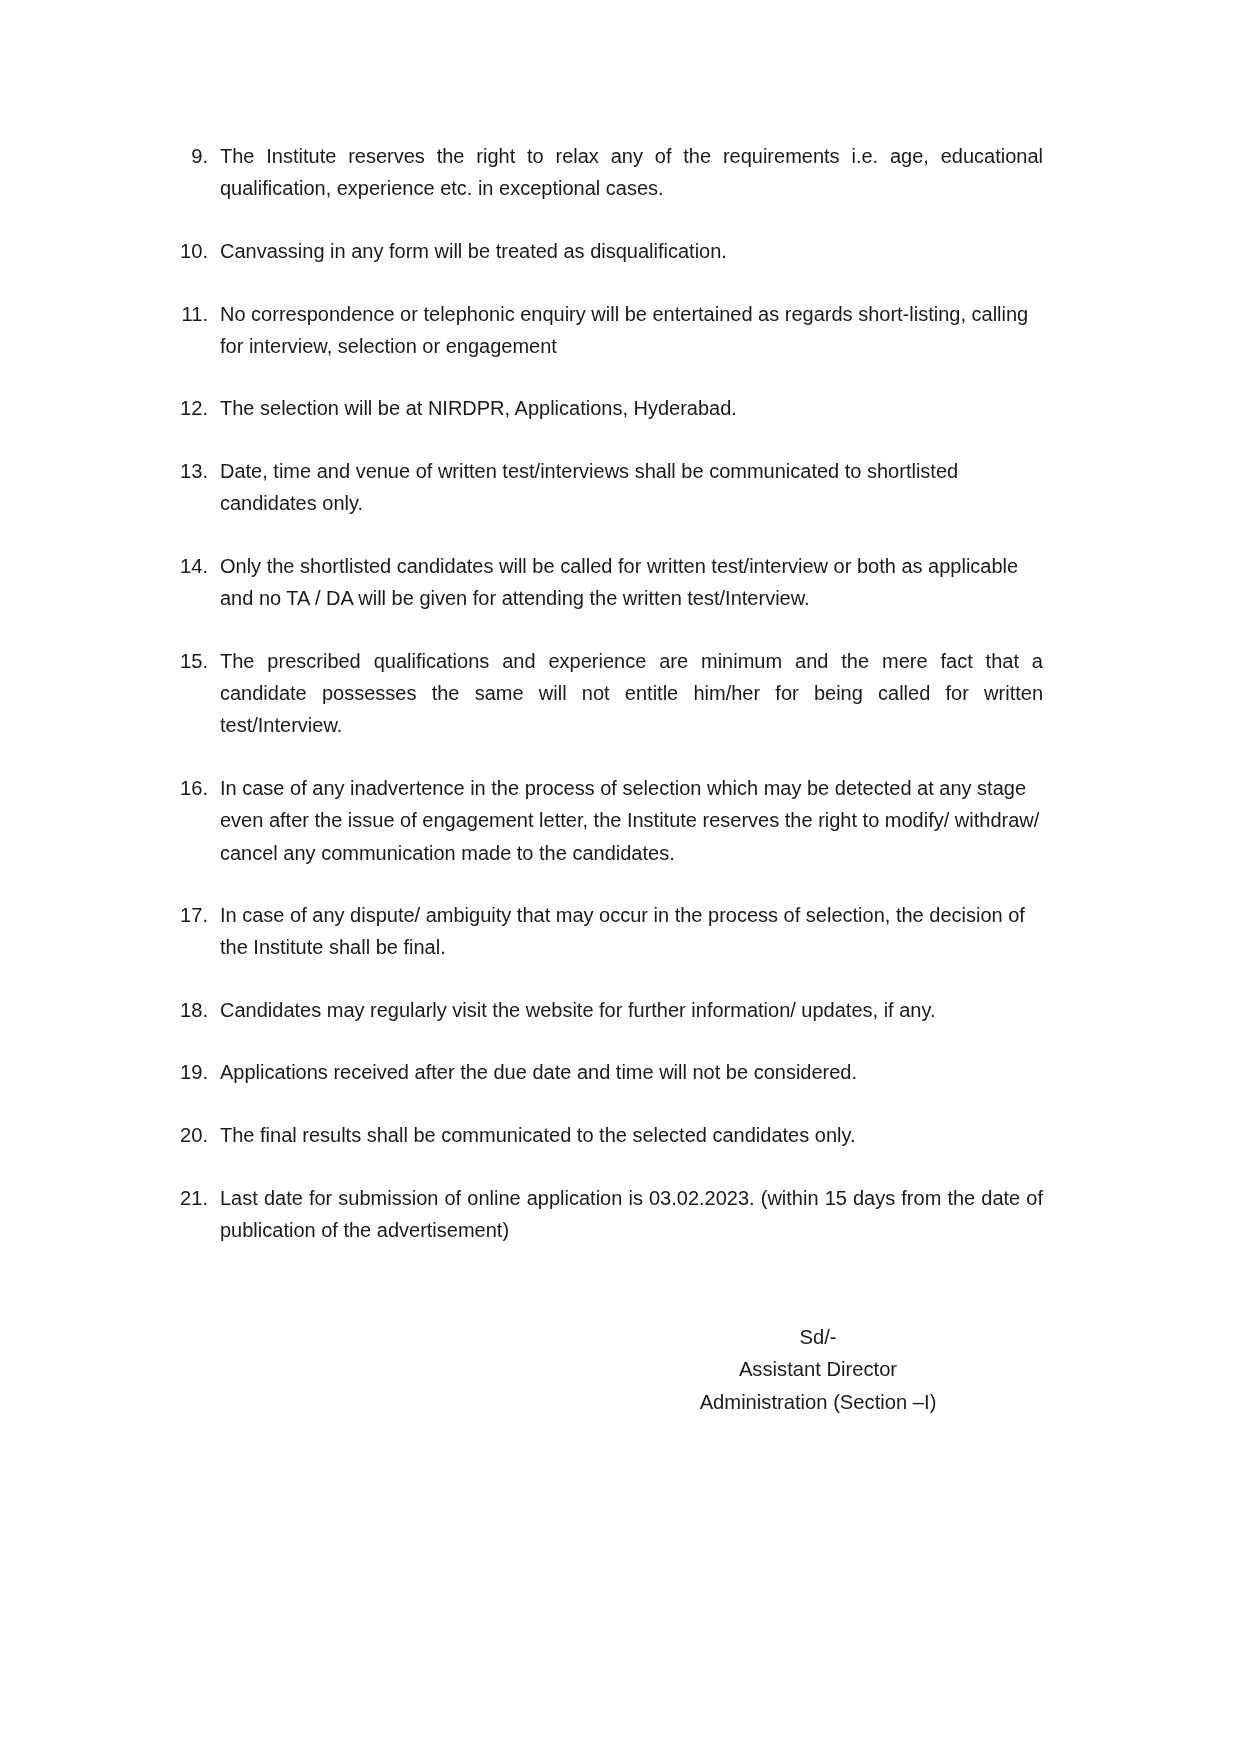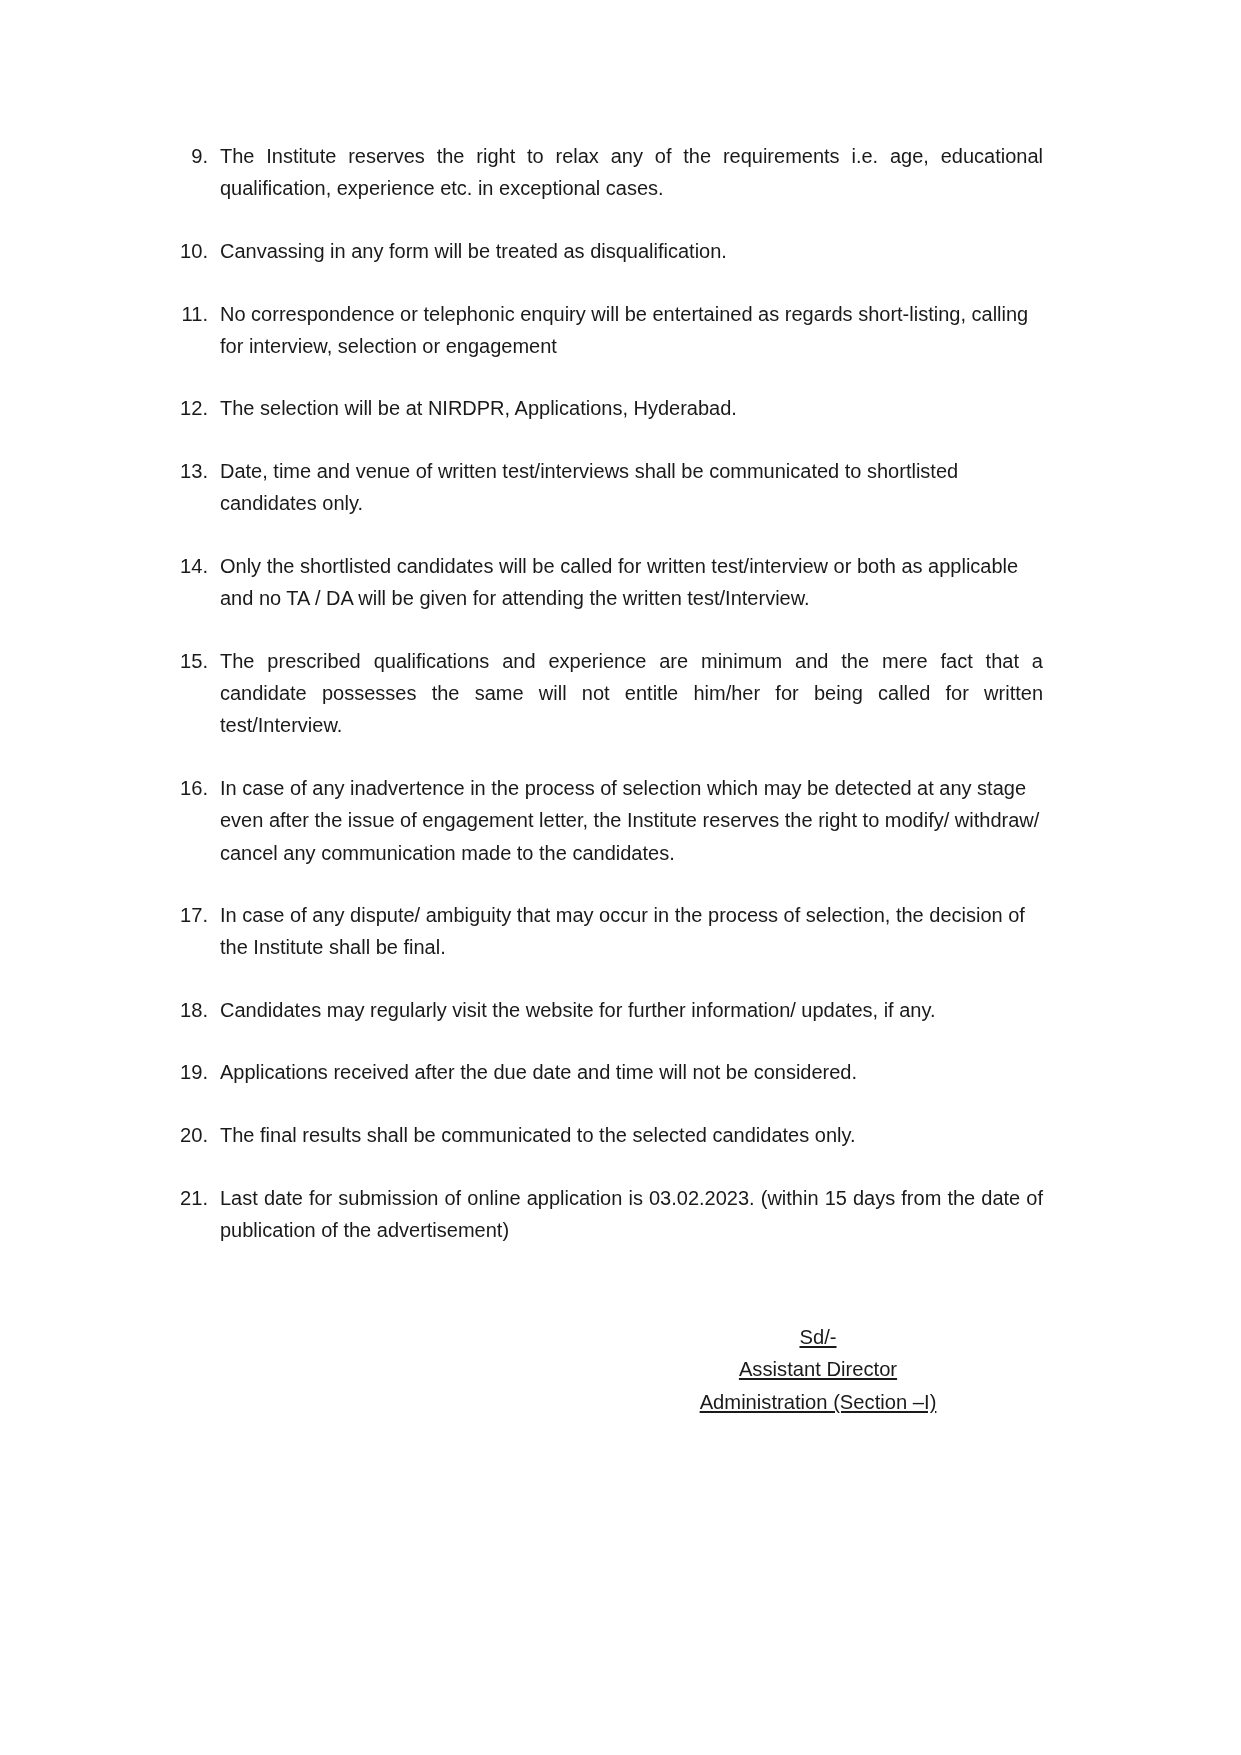--- a/index.html
+++ b/index.html
@@ -55,21 +55,20 @@
     text-justify: inter-word;
   }
   .item-text b { font-weight: normal; }
 
   .signature-block {
     margin-top: 74px;
     text-align: center;
     width: 430px;
     margin-left: auto;
     margin-right: 10px;
-    text-decoration: underline;
   }
   .signature-line {
     font-size: 20.2px;
     line-height: 1.62;
   }
 </style>
 </head>
 <body>
 
 <div class="page">

